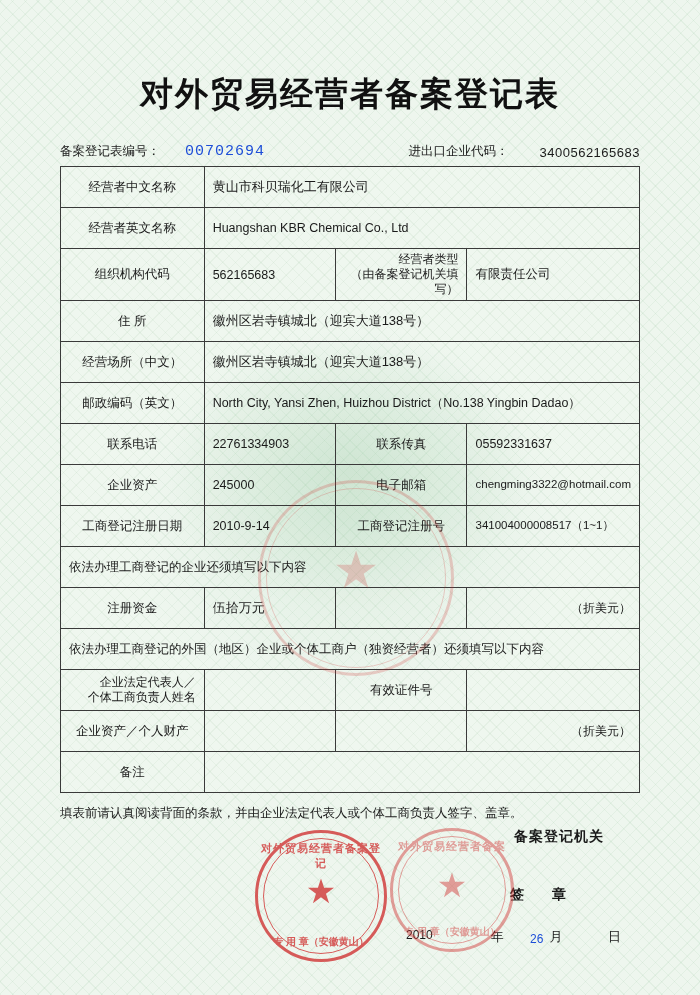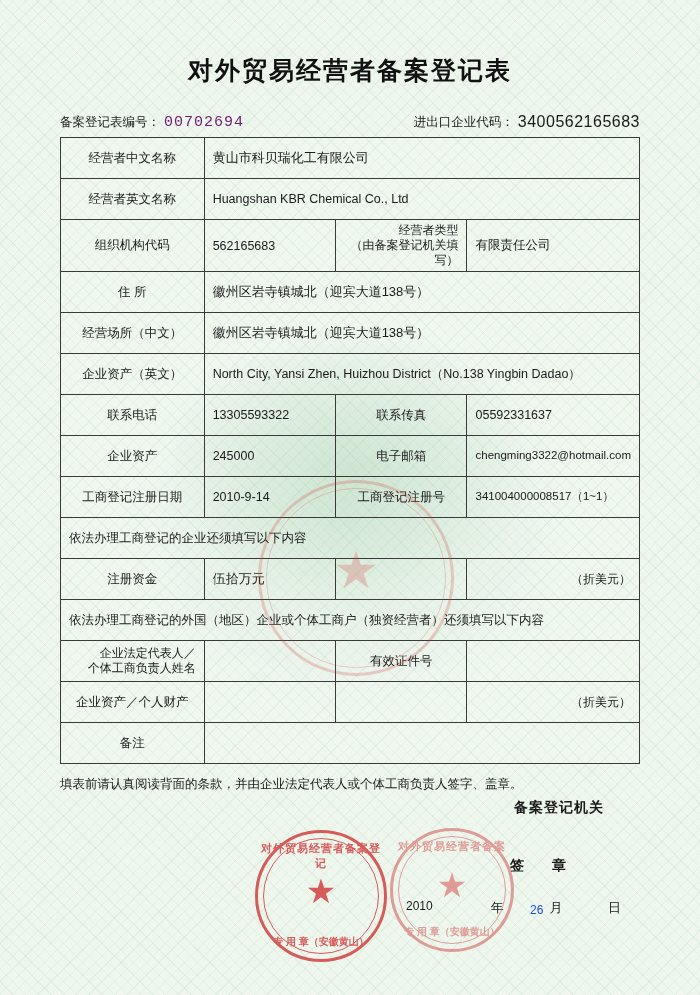--- a/index.html
+++ b/index.html
@@ -28,48 +28,49 @@
   }
   .page {
     position: relative;
     width: 700px;
     height: 995px;
     box-sizing: border-box;
     padding: 0 60px;
   }
   .doc-title {
     text-align: center;
-    font-size: 25px;
+    font-size: 33px;
     font-weight: bold;
     letter-spacing: 2px;
-    padding-top: 54px;
+    padding-top: 72px;
     color: #111;
   }
   .subhead-row {
     display: flex;
     justify-content: space-between;
     align-items: flex-end;
     margin-top: 26px;
     font-size: 12.5px;
   }
   .subhead-left, .subhead-right {
     display: flex;
     align-items: flex-end;
     white-space: nowrap;
+    gap: 21px;
   }
   .reg-number {
-    color: #701a75;
+    color: #1d4ed8;
     font-size: 15px;
     letter-spacing: 1px;
     margin-left: 4px;
     font-family: "Liberation Mono", monospace;
   }
   .ie-code {
-    margin-left: 4px;
-    font-size: 16px;
+    margin-left: 10px;
+    font-size: 13px;
     letter-spacing: 0.5px;
   }
   table.form {
     width: 100%;
     border-collapse: collapse;
     margin-top: 6px;
     font-size: 12.5px;
     background: rgba(255,255,255,0.10);
   }
   table.form td {
@@ -265,26 +266,26 @@
     </tr>
     <tr>
       <td class="label">住  所</td>
       <td class="value value-cn" colspan="3">徽州区岩寺镇城北（迎宾大道138号）</td>
     </tr>
     <tr>
       <td class="label">经营场所（中文）</td>
       <td class="value value-cn" colspan="3">徽州区岩寺镇城北（迎宾大道138号）</td>
     </tr>
     <tr>
-      <td class="label">企业资产（英文）</td>
+      <td class="label">邮政编码（英文）</td>
       <td class="value" colspan="3">North City, Yansi Zhen, Huizhou District（No.138 Yingbin Dadao）</td>
     </tr>
     <tr>
       <td class="label">联系电话</td>
-      <td class="value">13305593322</td>
+      <td class="value">22761334903</td>
       <td class="label">联系传真</td>
       <td class="value">05592331637</td>
     </tr>
     <tr>
       <td class="label">企业资产</td>
       <td class="value">245000</td>
       <td class="label">电子邮箱</td>
       <td class="value small-val">chengming3322@hotmail.com</td>
     </tr>
     <tr>

